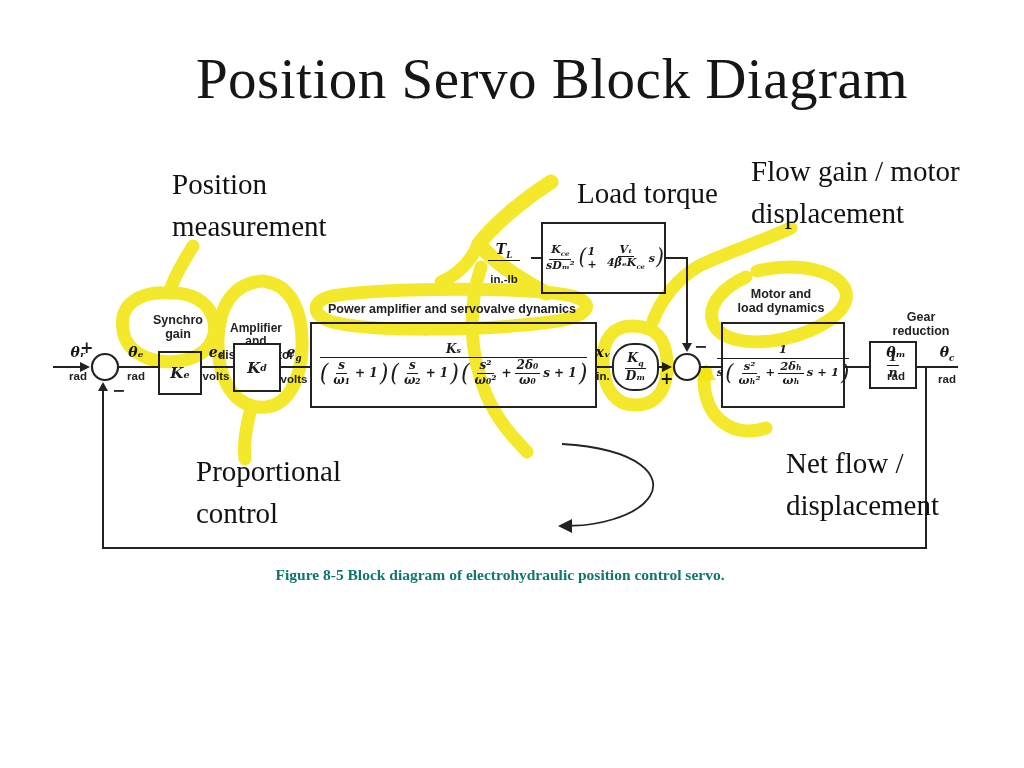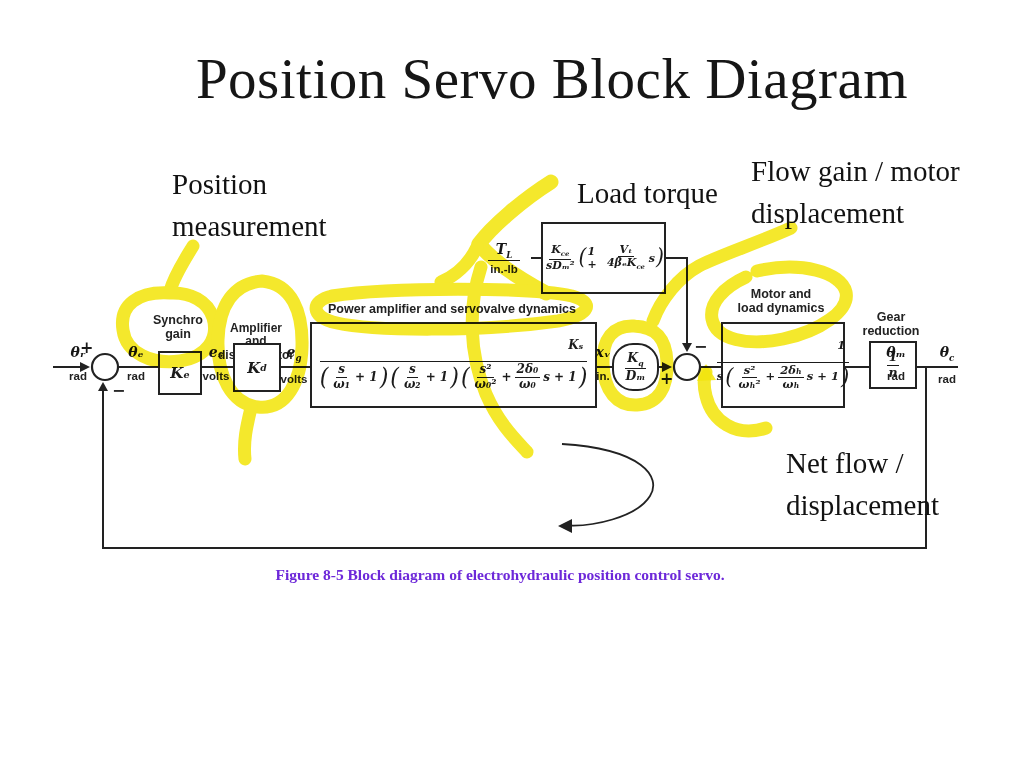--- a/index.html
+++ b/index.html
@@ -5,53 +5,53 @@
   html,body{margin:0;padding:0;background:#ffffff;}
   .slide{position:relative;width:1024px;height:768px;background:#ffffff;overflow:hidden;
          font-family:"Liberation Serif",serif;color:#161616;}
 
   .title{position:absolute;left:0;top:46px;width:1024px;text-align:center;
          font-size:57px;font-weight:400;letter-spacing:0.5px;white-space:nowrap;padding-left:40px;}
 
   .ann{position:absolute;font-size:29px;line-height:1.45;white-space:pre-line;color:#121212;}
 
   .caption{position:absolute;left:150px;top:566px;width:700px;text-align:center;
-           font-size:15.5px;font-weight:bold;color:#6d28d9;}
+           font-size:15.5px;font-weight:bold;color:#0f766e;}
 
   svg.layer{position:absolute;left:0;top:0;pointer-events:none;}
   svg.hl-layer{mix-blend-mode:multiply;}
 
   .block{position:absolute;border:2px solid #222;background:#fff;
          display:flex;align-items:center;justify-content:center;}
 
   .bcap{position:absolute;font-family:"Liberation Sans",sans-serif;font-weight:bold;
         font-size:12.5px;line-height:1.12;text-align:center;white-space:pre-line;color:#222;}
 
   .formula{font-family:"DejaVu Serif","DejaVu Sans",serif;font-style:italic;font-weight:bold;
            color:#1b1b1b;display:flex;align-items:center;justify-content:center;}
   .ss{font-size:0.62em;font-style:italic;}
 
   .ofrac{display:inline-flex;flex-direction:column;align-items:center;}
-  .onum{align-self:stretch;text-align:right;border-bottom:1.6px solid #1b1b1b;
-        padding:0 4px 9px 4px;line-height:1.2;}
+  .onum{align-self:stretch;text-align:center;border-bottom:1.6px solid #1b1b1b;
+        padding:0 4px 1px 4px;line-height:1.2;}
   .oden{display:flex;align-items:center;gap:2px;padding-top:1px;line-height:1.2;white-space:nowrap;}
 
   .frac{display:inline-flex;flex-direction:column;align-items:center;margin:0 1px;vertical-align:middle;}
   .fn{border-bottom:1.4px solid #1b1b1b;padding:0 2px;line-height:1.15;text-align:center;}
   .fd{padding:0 2px;line-height:1.15;text-align:center;}
 
   .bp{font-size:1.85em;font-weight:400;line-height:0.85;transform:scaleY(1.05);}
 
   .sig{position:absolute;text-align:center;}
   .sig .sym{font-family:"DejaVu Serif","DejaVu Sans",serif;font-style:italic;font-weight:bold;
             font-size:14px;line-height:1.0;}
   .sig .unit{font-family:"Liberation Sans",sans-serif;font-weight:bold;font-size:11.5px;
              line-height:1.0;margin-top:12px;color:#222;}
   .tnum{border-bottom:1.6px solid #1b1b1b;display:inline-block;padding:0 8px 1px 8px;}
-  .loadsig .unit{margin-top:3px;text-align:center;}
+  .loadsig .unit{margin-top:13px;text-align:center;}
 
   .opsign{position:absolute;font-family:"DejaVu Serif",serif;font-weight:bold;font-size:16px;
           line-height:1;color:#1b1b1b;}
 </style>
 </head>
 <body>
 
 <div class="slide">
 
   <svg class="layer" width="1024" height="768">
@@ -82,34 +82,36 @@
       <circle cx="687" cy="367" r="13"></circle>
     </g>
   </svg>
 
   <div class="title">Position Servo Block Diagram</div>
   <div class="ann" style="left:172px;top:163px;">Position
 measurement</div>
   <div class="ann" style="left:577px;top:172px;">Load torque</div>
   <div class="ann" style="left:751px;top:150px;">Flow gain / motor
 displacement</div>
+  <div class="ann" style="left:196px;top:450px;">Proportional
+control</div>
   <div class="ann" style="left:786px;top:442px;">Net flow /
 displacement</div>
   <div class="caption">Figure 8-5   Block diagram of electrohydraulic position control servo.</div>
 
   <div class="bcap" style="left:132px;top:313px;width:92px;">Synchro
 gain</div>
   <div class="bcap" style="left:208px;top:278px;width:96px;font-size:12px;margin-top:44px;">Amplifier
 and
 discriminator
 gain</div>
   <div class="bcap" style="left:713px;top:287px;width:136px;">Motor and
 load dynamics</div>
   <div class="bcap" style="left:318px;top:302px;width:268px;">Power amplifier and servovalve dynamics</div>
-  <div class="bcap" style="left:860px;top:310px;width:62px;">Gear
+  <div class="bcap" style="left:890px;top:310px;width:62px;">Gear
 reduction</div>
 
   <div class="block" style="left:158px;top:351px;width:40px;height:40px;">
     <div class="formula" style="font-size:15px;">
         <span>Kₑ</span>
       </div>
   </div>
 
   <div class="block" style="left:233px;top:343px;width:44px;height:45px;">
     <div class="formula" style="font-size:15px;">

